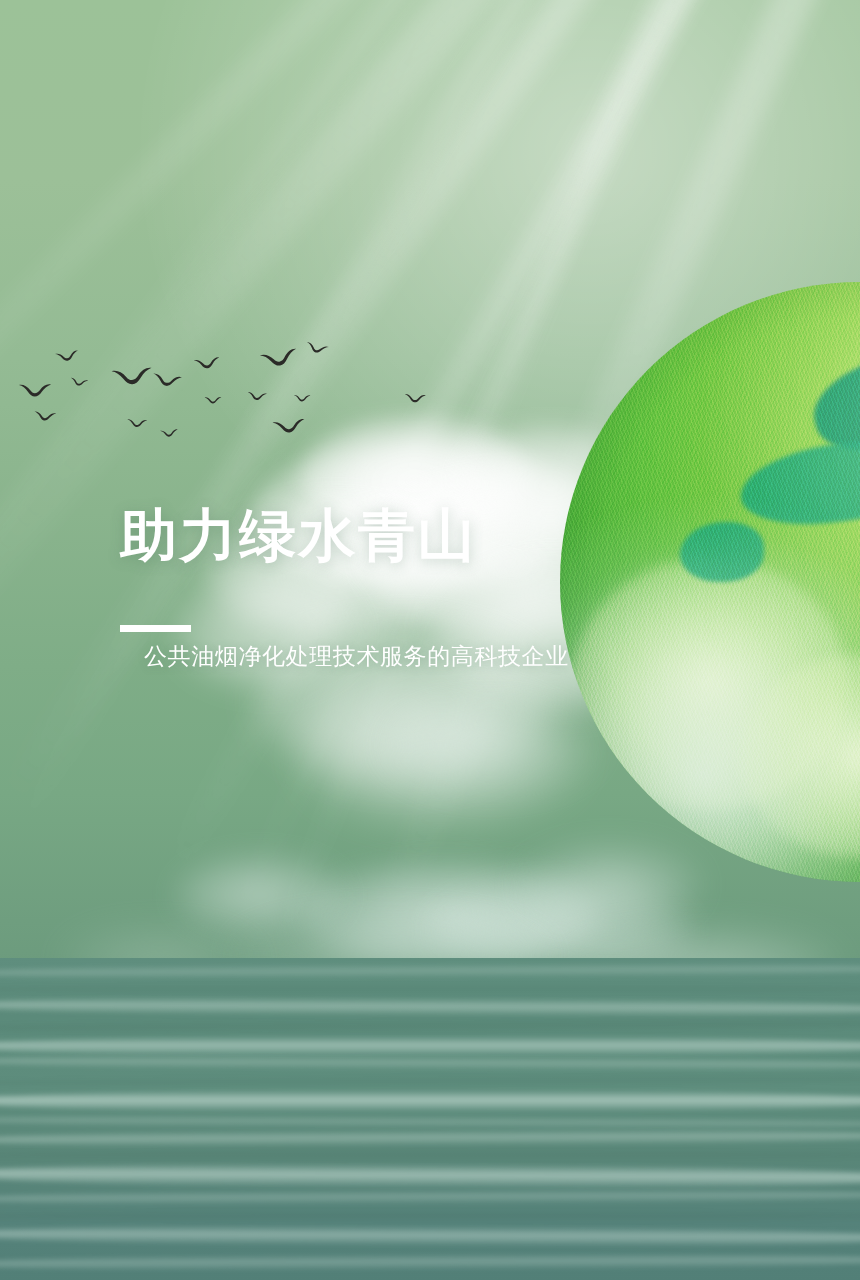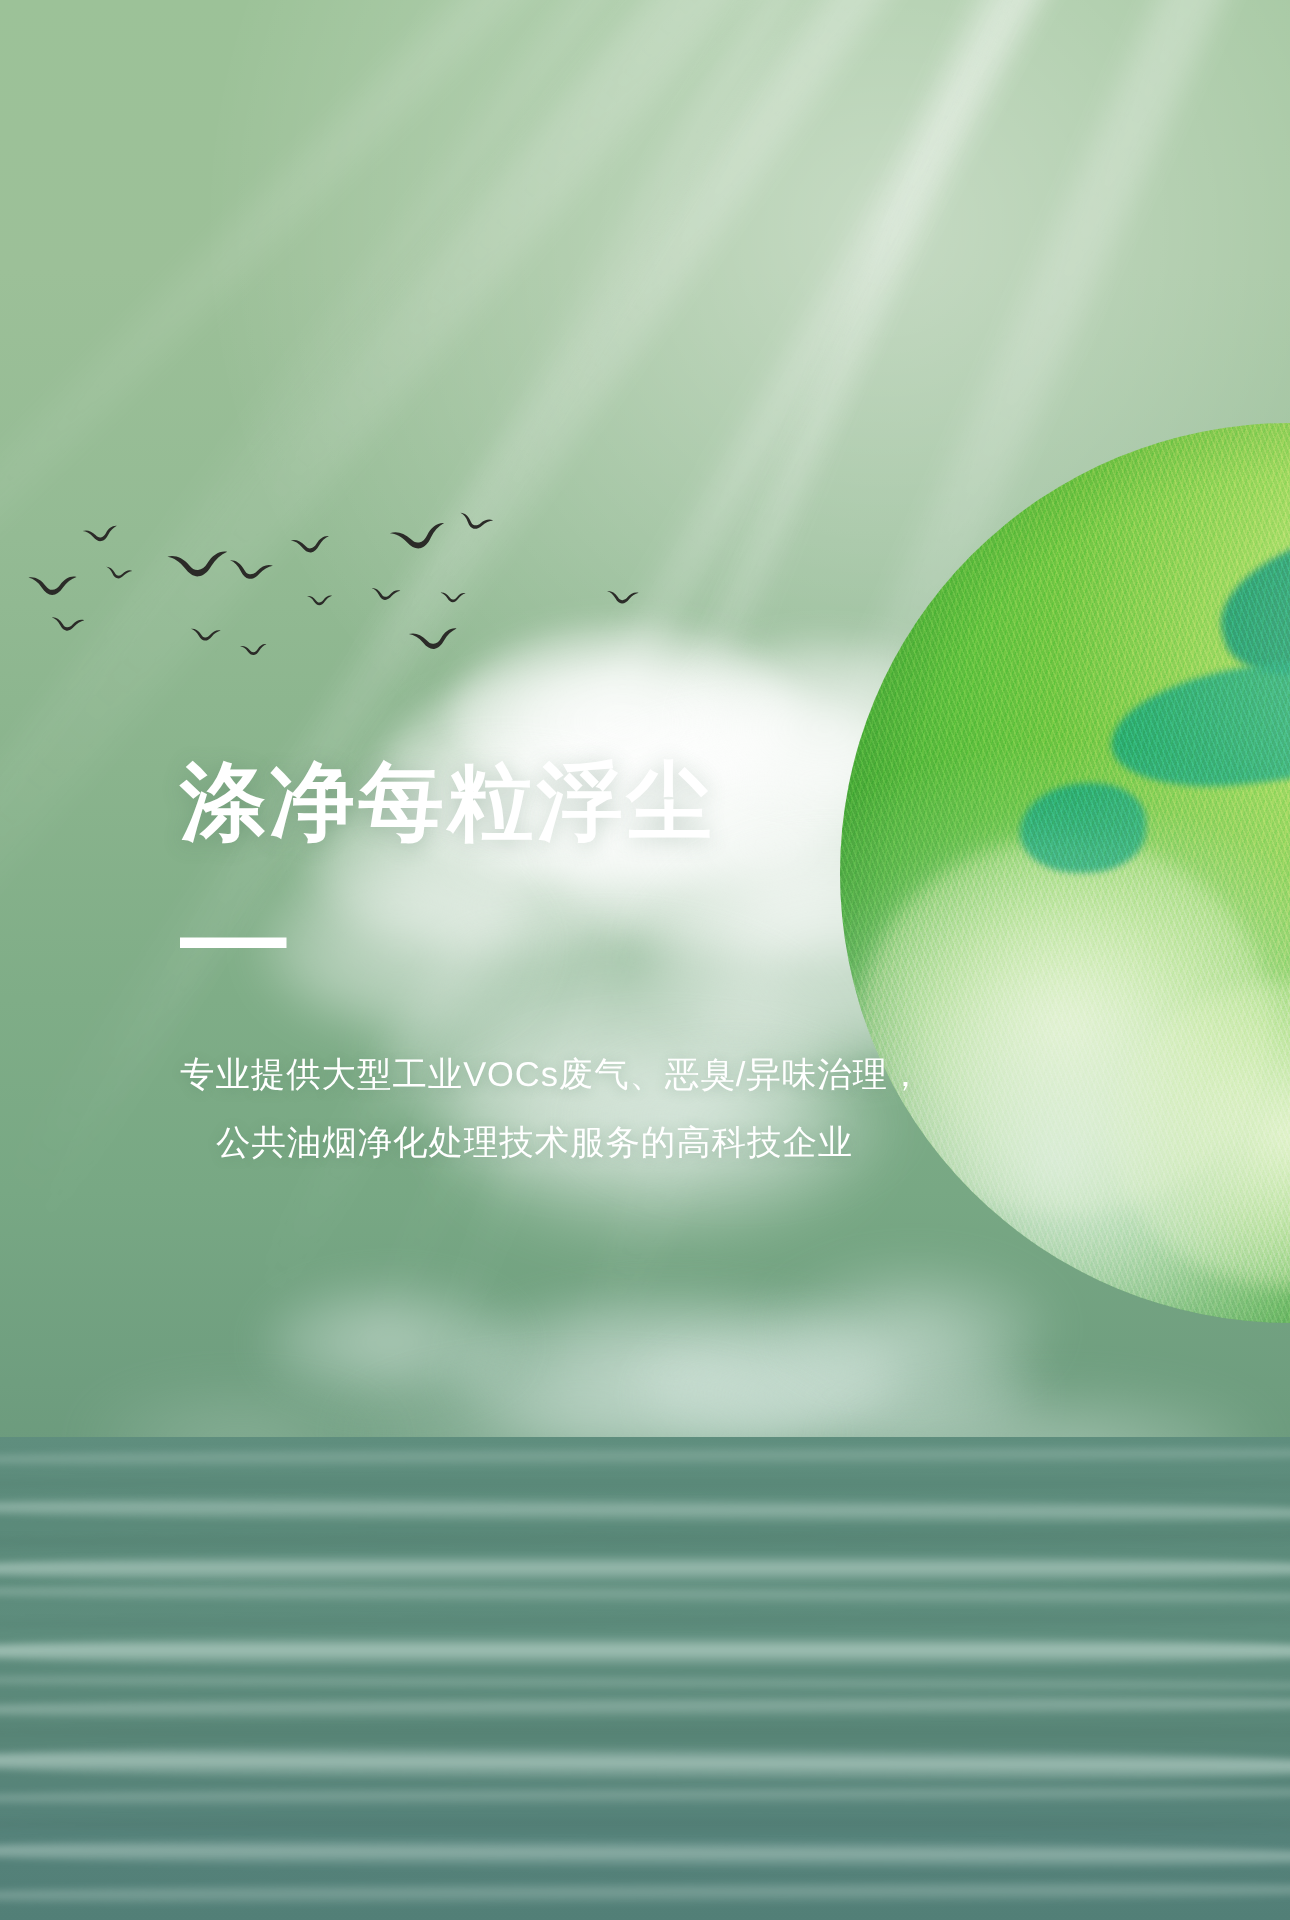--- a/index.html
+++ b/index.html
@@ -367,19 +367,18 @@
       <div class="ripple" style="top: 172px; height: 16px; opacity: 0.44; transform: rotate(-0.25deg);"></div>
       <div class="ripple dark" style="top: 192px; height: 10px; opacity: 0.22; transform: rotate(0deg);"></div>
       <div class="ripple" style="top: 206px; height: 24px; opacity: 0.66; transform: rotate(0.25deg);"></div>
       <div class="ripple" style="top: 232px; height: 14px; opacity: 0.34; transform: rotate(-0.25deg);"></div>
       <div class="ripple dark" style="top: 252px; height: 12px; opacity: 0.26; transform: rotate(0deg);"></div>
       <div class="ripple" style="top: 268px; height: 20px; opacity: 0.52; transform: rotate(0.25deg);"></div>
       <div class="ripple" style="top: 296px; height: 16px; opacity: 0.36; transform: rotate(-0.25deg);"></div>
     </div>
 
   <div class="content">
-    <div class="headline">涤净每粒浮尘</div>
+    <div class="headline">助力绿水青山</div>
     <div class="divider"></div>
-    <div class="subtitle">专业提供大型工业VOCs废气、恶臭/异味治理，</div>
     <div class="subtitle" style="margin-top:4px;margin-left:24px;">公共油烟净化处理技术服务的高科技企业</div>
   </div>
 
 </div>
 
 </body></html>

